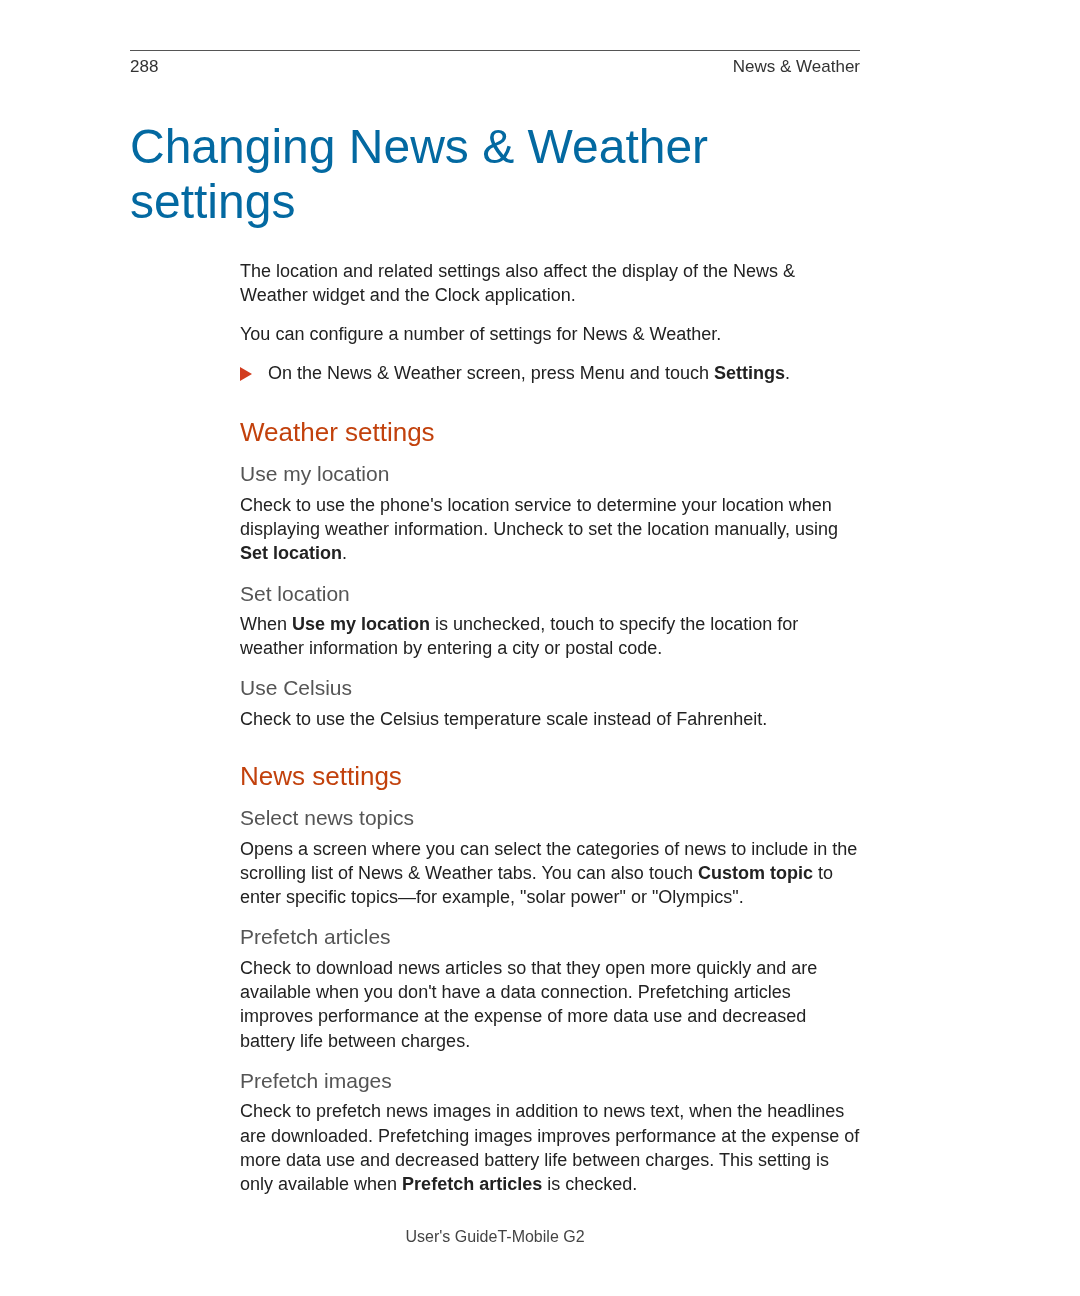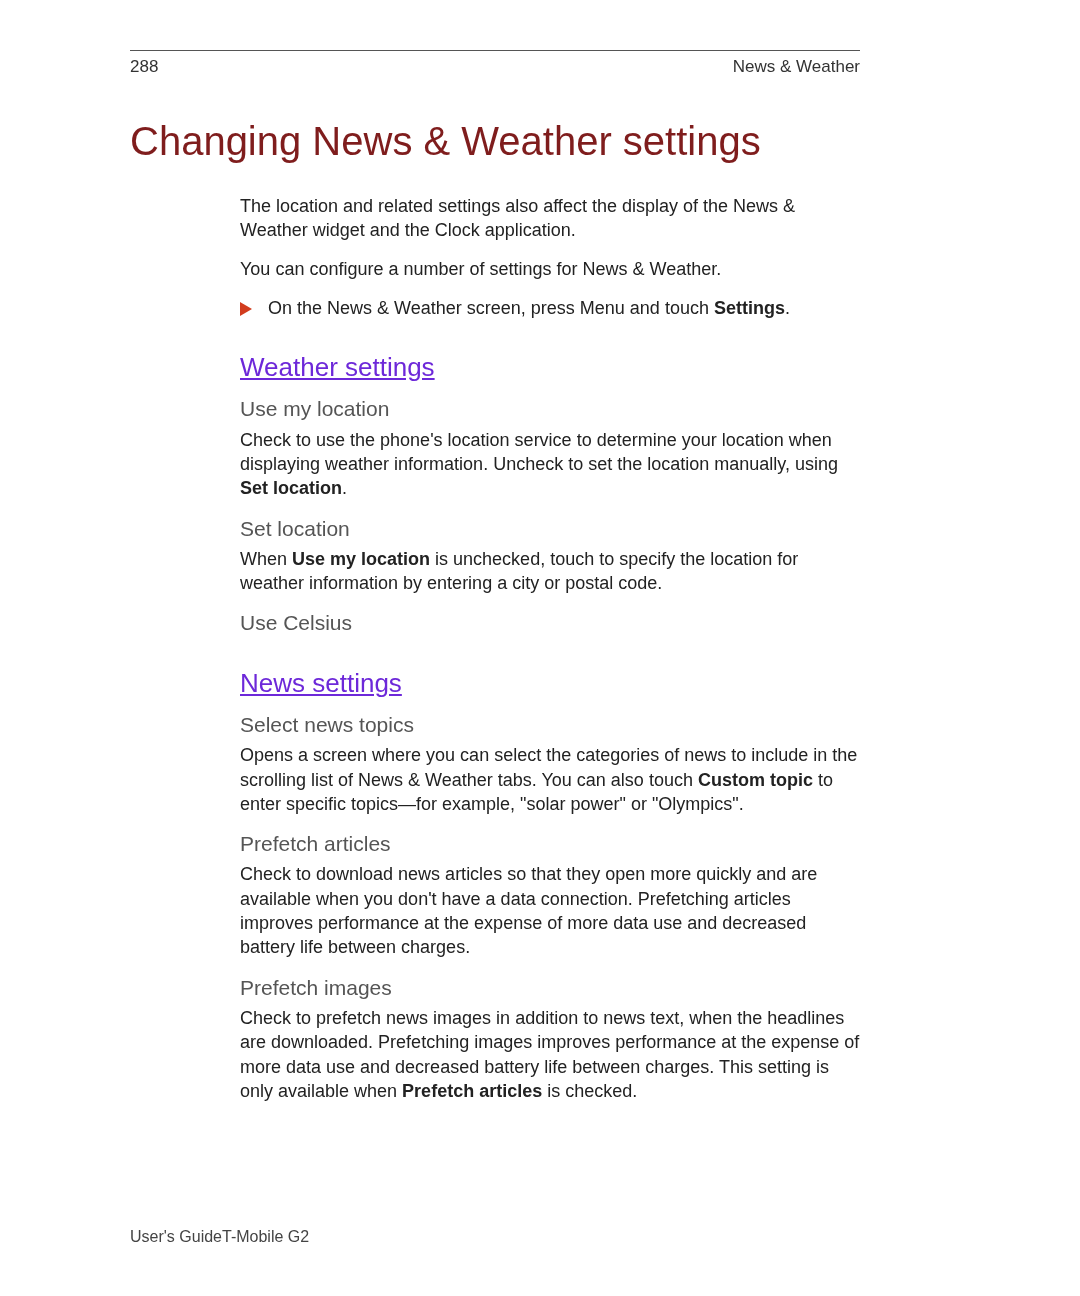--- a/index.html
+++ b/index.html
@@ -22,23 +22,23 @@
   }
   .header-row {
     display: flex;
     justify-content: space-between;
     font-size: 17px;
     color: #333;
     margin-bottom: 42px;
   }
   h1.title {
     font-weight: 300;
-    font-size: 40px;
+    font-size: 48px;
     margin: 0 0 30px 0;
-    color: #7f1d1d;
+    color: #0369a1;
   }
   .content {
     margin-left: 110px;
     max-width: 640px;
     font-size: 18px;
     line-height: 1.35;
   }
   .content p {
     margin: 0 0 14px 0;
     color: #222;
@@ -51,40 +51,39 @@
   .tri-icon {
     flex: 0 0 auto;
     width: 20px;
     margin-top: 3px;
     margin-right: 8px;
   }
   h2.section-title {
     font-weight: 400;
     font-size: 26px;
     margin: 18px 0 8px 0;
-    color: #6d28d9;
-    text-decoration: underline;
+    color: #c2410c;
   }
   h3.sub-title {
     font-weight: 300;
     font-size: 21px;
     margin: 10px 0 4px 0;
     color: #555;
   }
   .body-text {
     margin: 0 0 12px 0;
     color: #222;
   }
   .footer {
     position: absolute;
     left: 130px;
     right: 120px;
     bottom: 50px;
     display: flex;
-    justify-content: flex-start;
+    justify-content: center;
     font-size: 16px;
     color: #444;
   }
   strong {
     font-weight: 700;
   }
 </style>
 </head>
 <body>
 
@@ -120,20 +119,21 @@
     <p class="body-text">
       <span>Check to use the phone's location service to determine your location when displaying weather information. Uncheck to set the location manually, using </span><strong>Set location</strong><span>.</span>
     </p>
 
     <h3 class="sub-title">Set location</h3>
     <p class="body-text">
       <span>When </span><strong>Use my location</strong><span> is unchecked, touch to specify the location for weather information by entering a city or postal code.</span>
     </p>
 
     <h3 class="sub-title">Use Celsius</h3>
+    <p class="body-text">Check to use the Celsius temperature scale instead of Fahrenheit.</p>
 
     <h2 class="section-title" style="margin-top:28px">News settings</h2>
 
     <h3 class="sub-title">Select news topics</h3>
     <p class="body-text">
       <span>Opens a screen where you can select the categories of news to include in the scrolling list of News &amp; Weather tabs. You can also touch </span><strong>Custom topic</strong><span> to enter specific topics—for example, "solar power" or "Olympics".</span>
     </p>
 
     <h3 class="sub-title">Prefetch articles</h3>
     <p class="body-text">Check to download news articles so that they open more quickly and are available when you don't have a data connection. Prefetching articles improves performance at the expense of more data use and decreased battery life between charges.</p>

